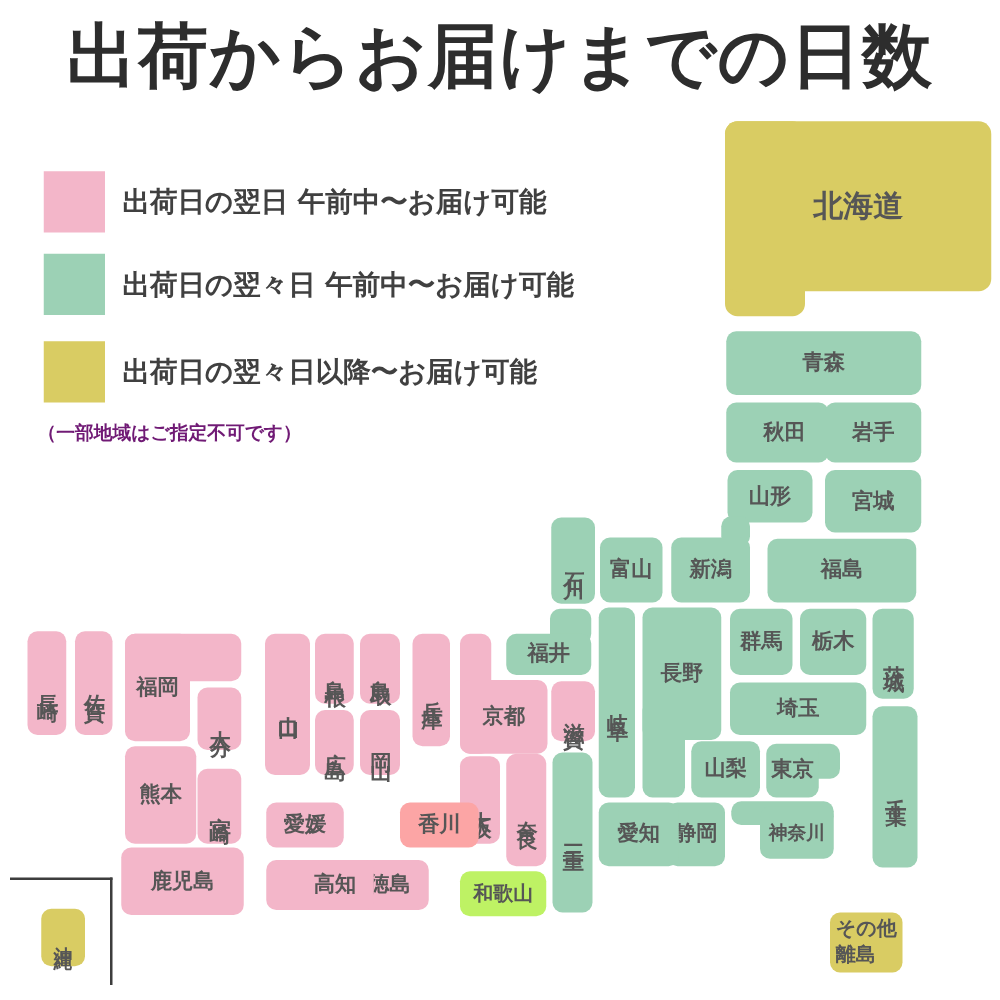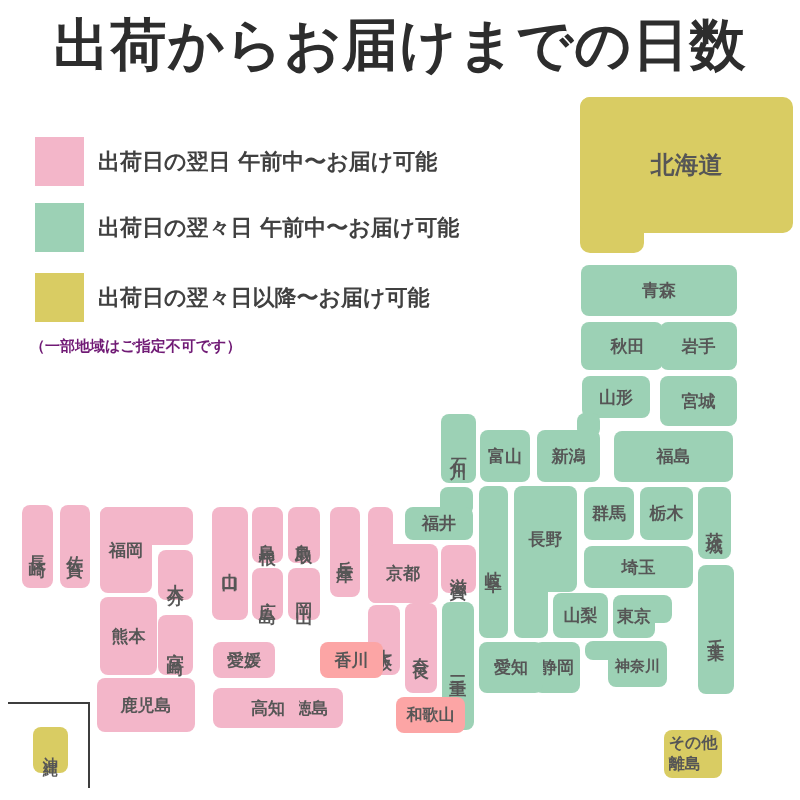--- a/index.html
+++ b/index.html
@@ -140,21 +140,21 @@
   <div class="blk" style="left: 368px; top: 507px; width: 25px; height: 96px; background: rgb(243, 182, 201);"></div>
   <div class="blk" style="left: 368px; top: 544px; width: 70px; height: 59px; background: rgb(243, 182, 201);">
       <span class="lbl">京都</span>
     </div>
   <div class="blk v" style="left: 368px; top: 605px; width: 32px; height: 70px; background: rgb(243, 182, 201);">
       <span class="lbl">大阪</span>
     </div>
   <div class="blk v" style="left: 405px; top: 603px; width: 32px; height: 90px; background: rgb(243, 182, 201);">
       <span class="lbl">奈良</span>
     </div>
-  <div class="blk md" style="left: 368px; top: 697px; width: 69px; height: 36px; background: #fca5a5; margin-left: 28px;">
+  <div class="blk md" style="left: 368px; top: 697px; width: 69px; height: 36px; background: #bef264;">
       <span class="lbl">和歌山</span>
     </div>
   <div class="blk v" style="left: 330px; top: 507px; width: 30px; height: 90px; background: rgb(243, 182, 201);">
       <span class="lbl">兵庫</span>
     </div>
 
   <div class="blk v" style="left: 288px; top: 507px; width: 32px; height: 56px; background: rgb(243, 182, 201);">
       <span class="lbl">鳥取</span>
     </div>
   <div class="blk v" style="left: 252px; top: 507px; width: 31px; height: 56px; background: rgb(243, 182, 201);">

